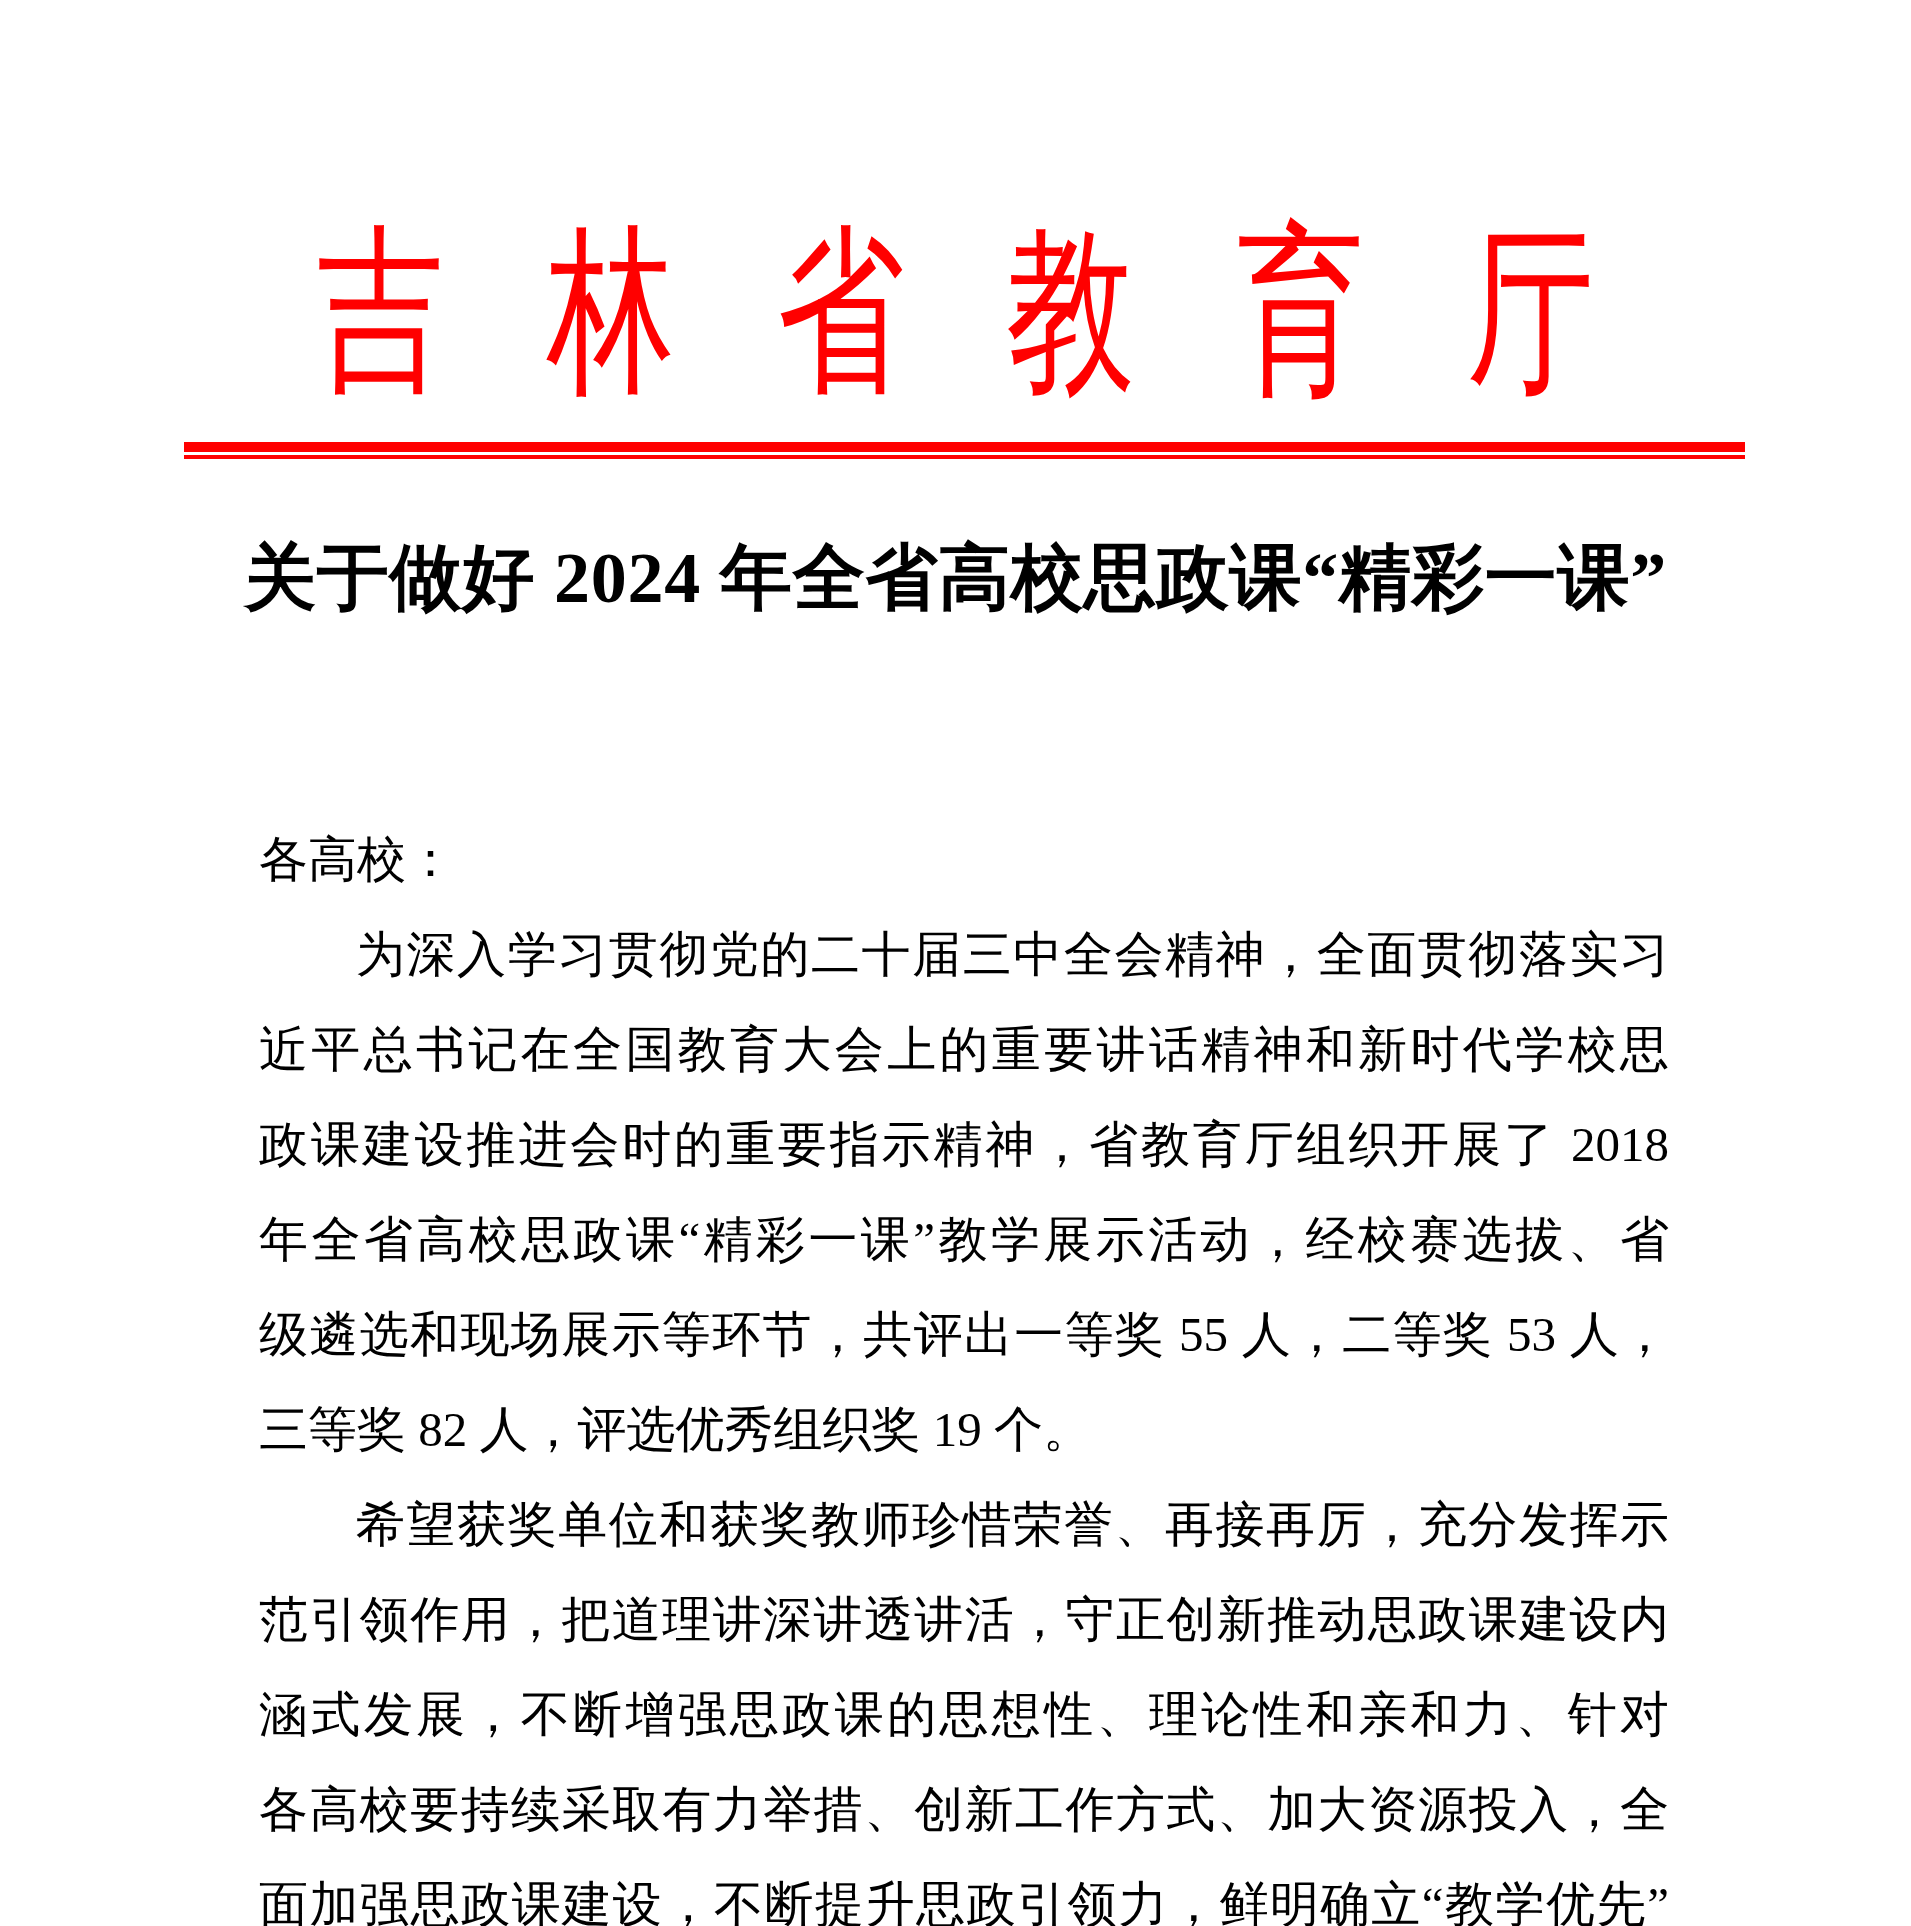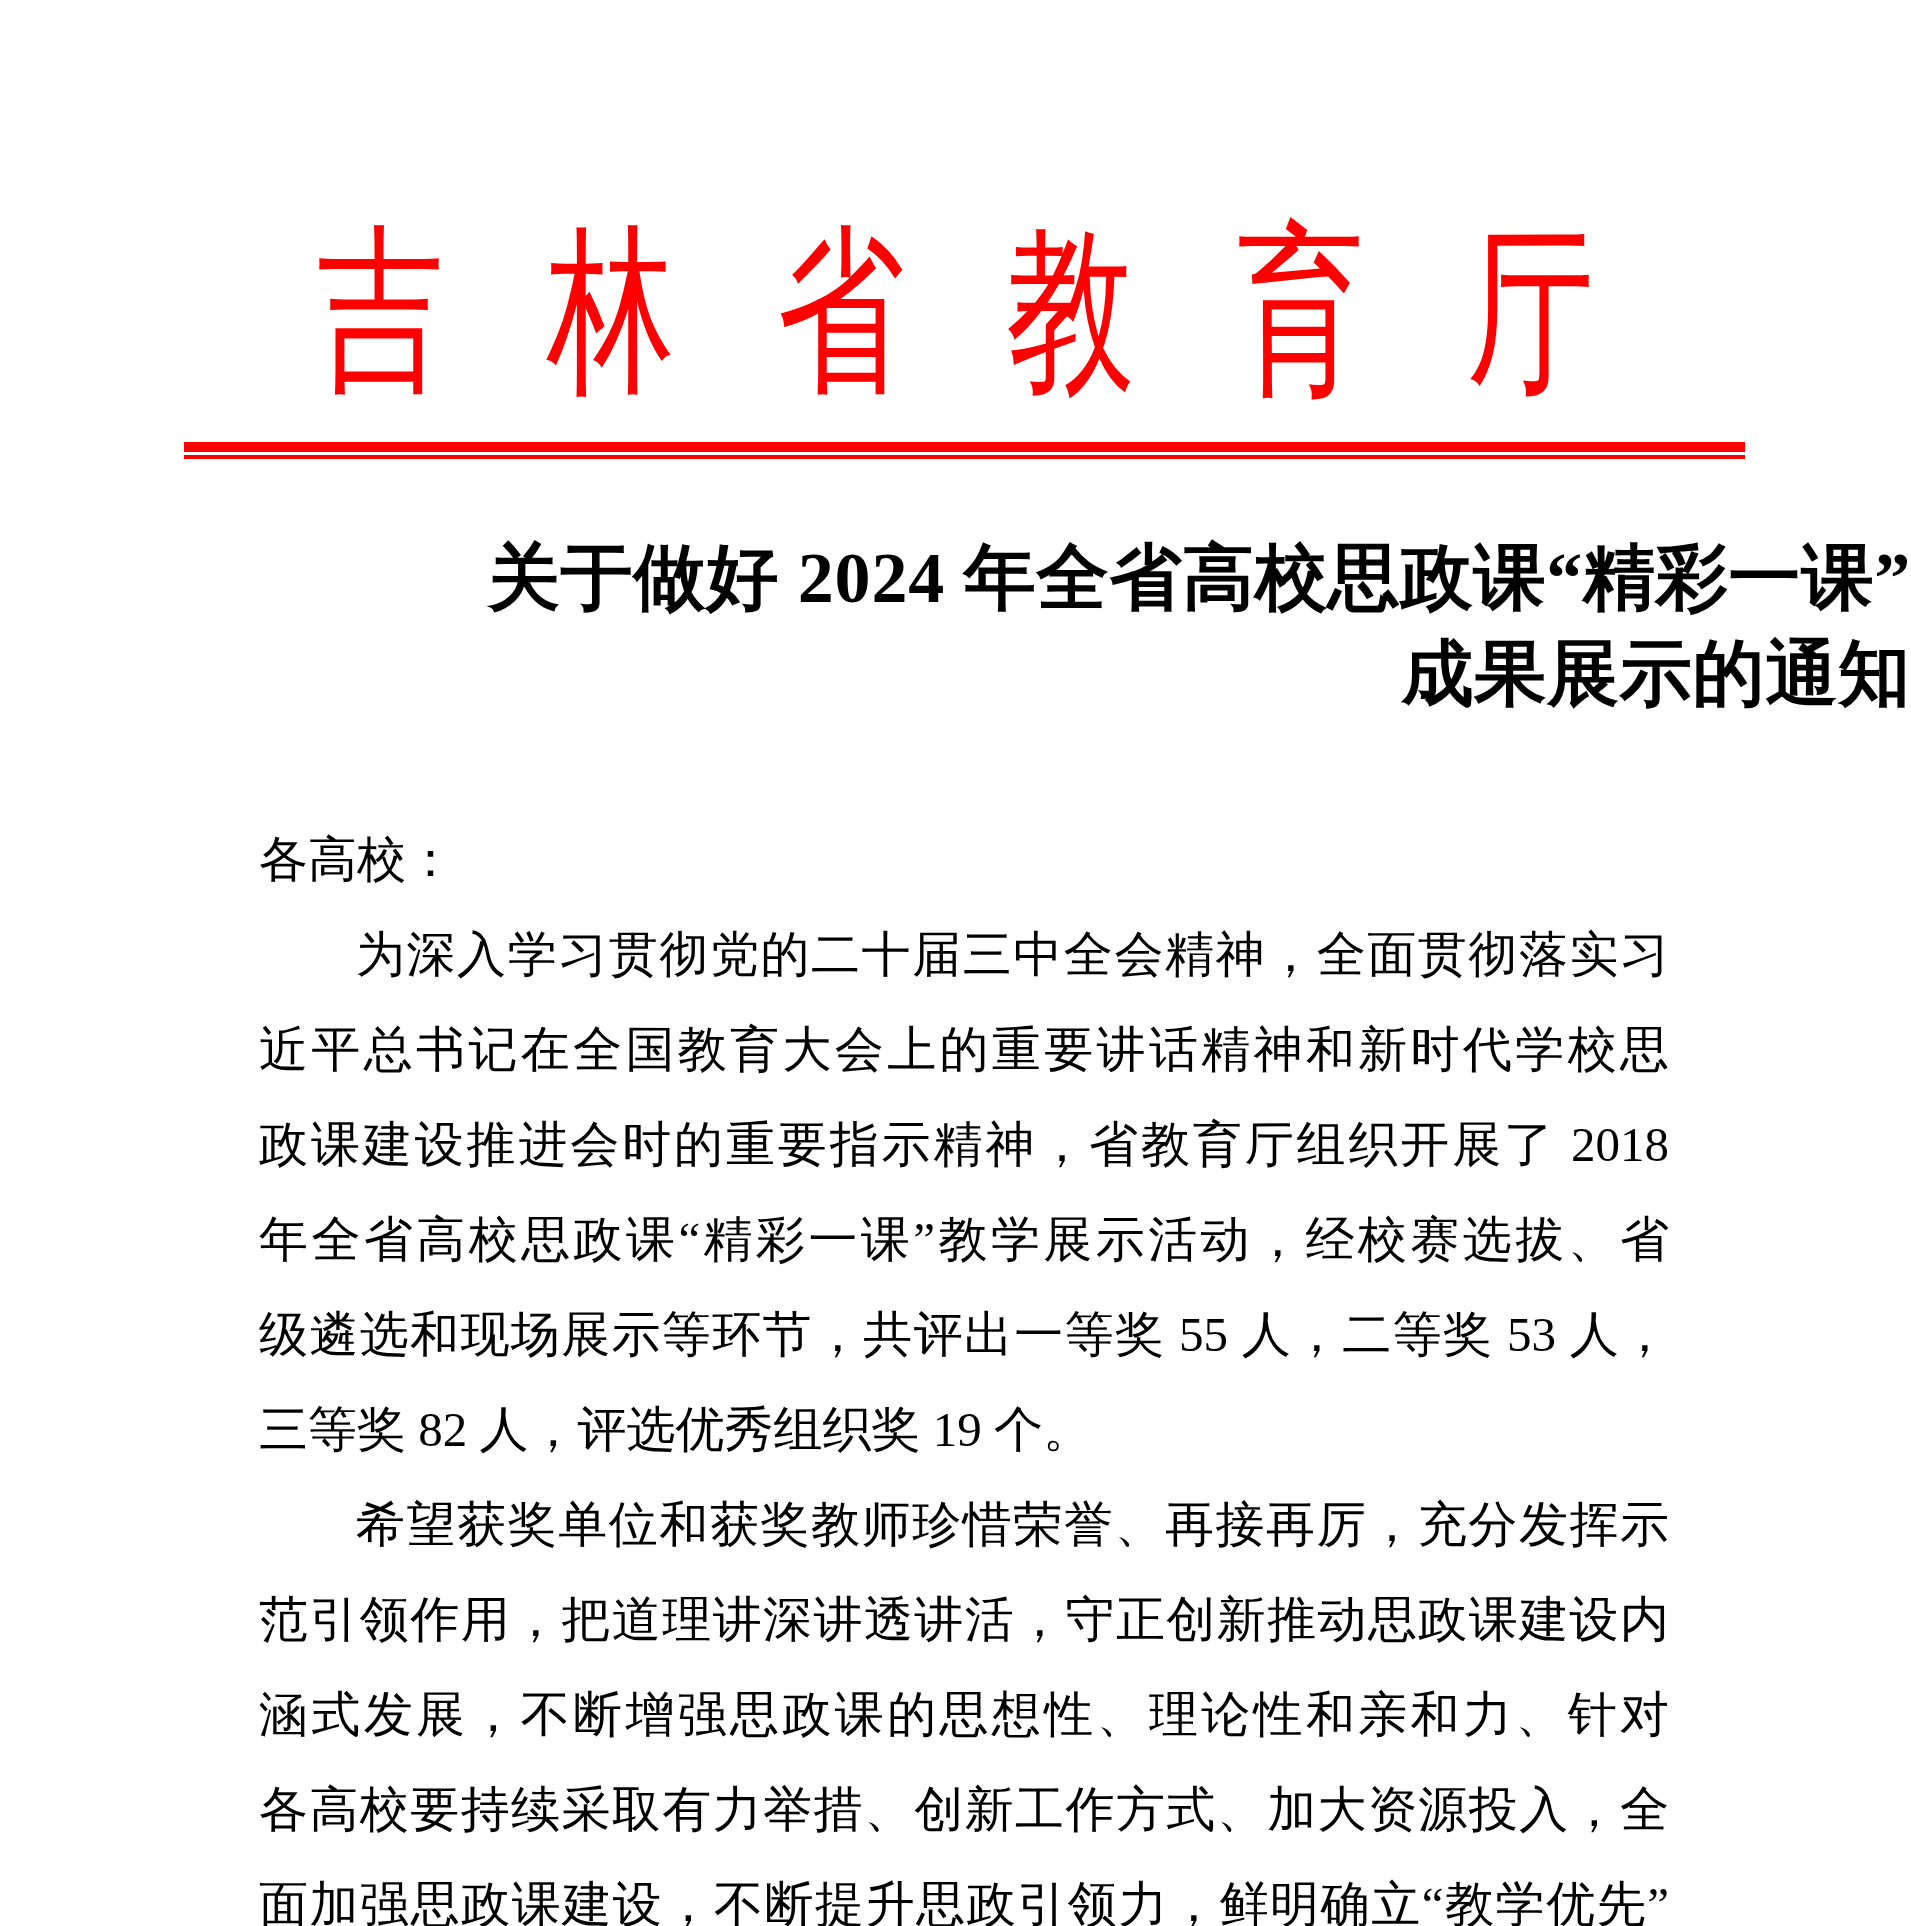--- a/index.html
+++ b/index.html
@@ -44,21 +44,21 @@
   }
   .rule-top-thick  { top: 442px; height: 10px; }
   .rule-top-thin   { top: 455px; height: 3.9px; }
 
   
   .doc-title {
     position: absolute;
     top: 530px;
     left: 0;
     right: 0;
-    text-align: right;
+    text-align: center;
     font-size: 72px;
     line-height: 96px;
     font-weight: bold;
     letter-spacing: 0.8px;
   }
 
   
   .body-text {
     position: absolute;
     left: 259px;
@@ -84,21 +84,20 @@
 
 <div class="page">
 
   <div class="letterhead">吉林省教育厅</div>
 
   <div class="rule rule-top-thick"></div>
   <div class="rule rule-top-thin"></div>
 
   <div class="doc-title">
     <div>关于做好 2024 年全省高校思政课“精彩一课”</div>
-    <div>成果展示的通知</div>
   </div>
 
   <div class="body-text">
 
     <div class="bl no-just">各高校：</div>
 
     <div class="bl indent">为深入学习贯彻党的二十届三中全会精神，全面贯彻落实习</div>
     <div class="bl">近平总书记在全国教育大会上的重要讲话精神和新时代学校思</div>
     <div class="bl">政课建设推进会时的重要指示精神，省教育厅组织开展了 2018</div>
     <div class="bl">年全省高校思政课“精彩一课”教学展示活动，经校赛选拔、省</div>

